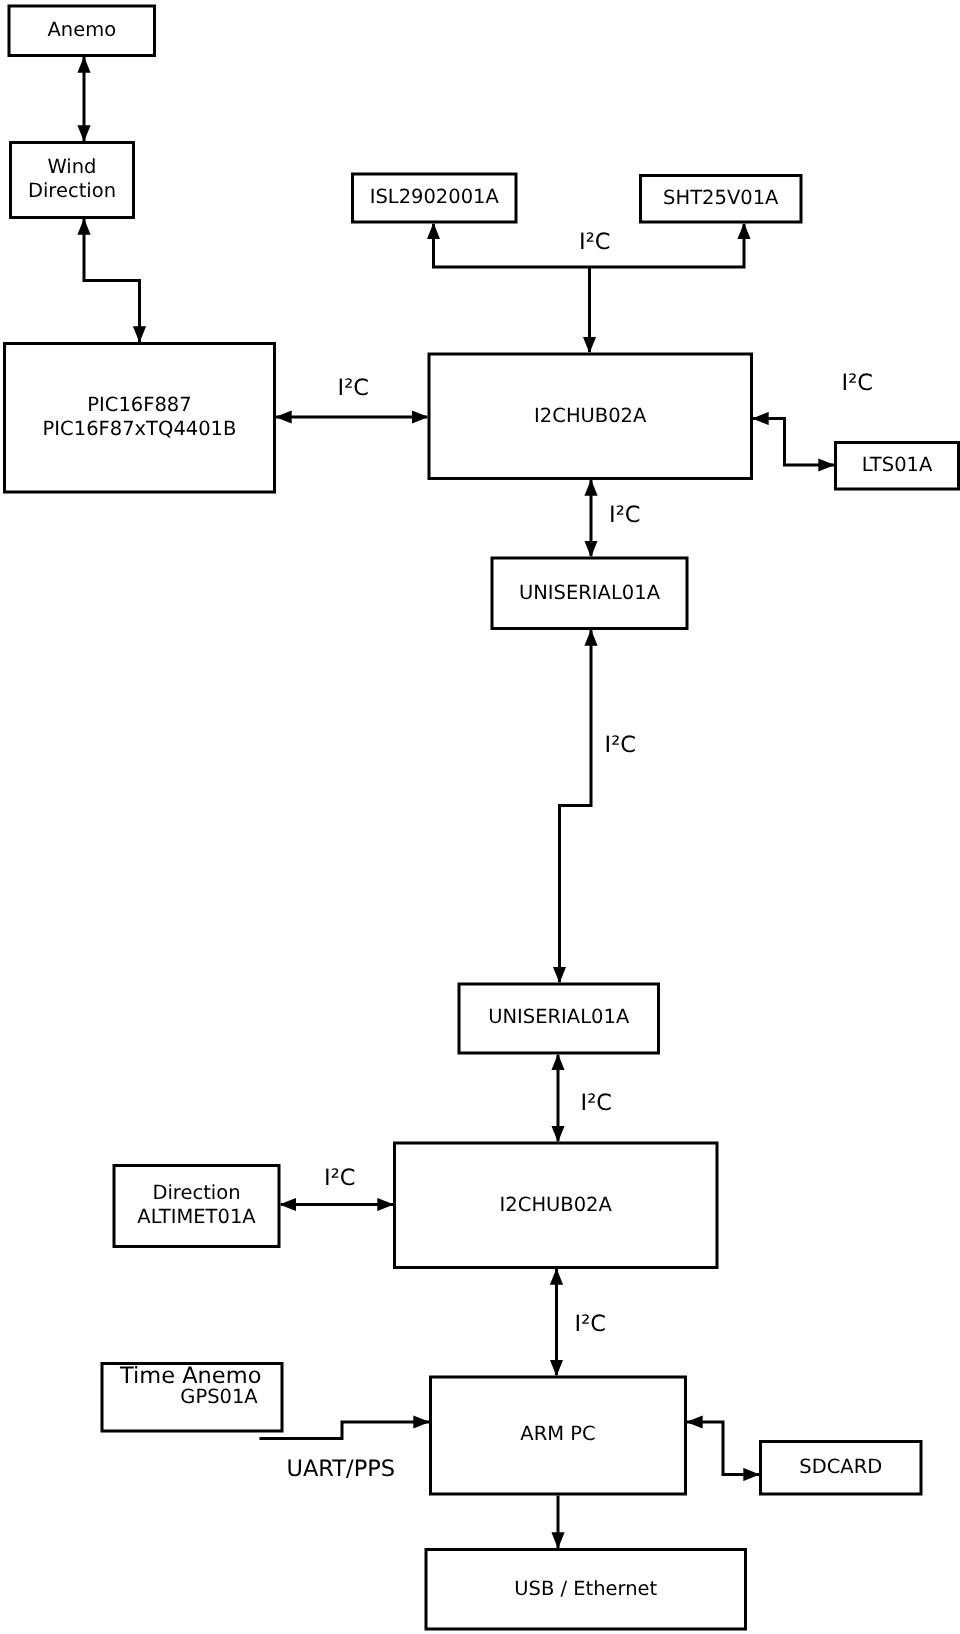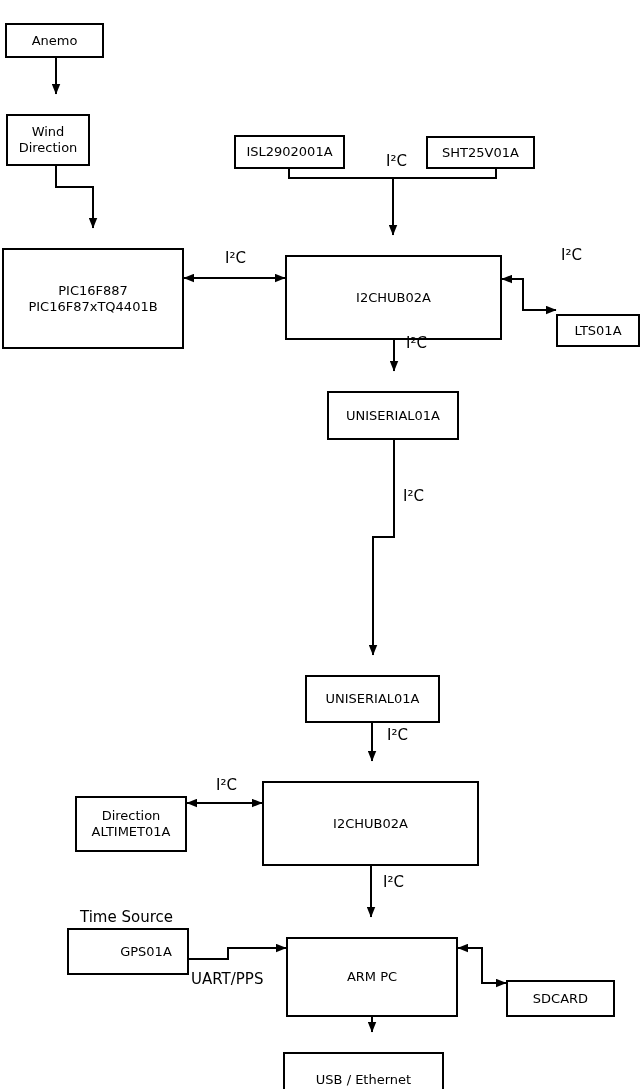--- a/index.html
+++ b/index.html
@@ -22,21 +22,20 @@
     border: 2px solid #000;
     background: #ffffff;
     display: flex;
     align-items: center;
     justify-content: center;
     text-align: center;
     font-size: 13px;
     line-height: 1.22;
     white-space: pre-line;
     z-index: 1;
-    margin-top: 20px;
   }
   .elabel {
     position: absolute;
     font-size: 15px;
     white-space: nowrap;
     z-index: 2;
     background: transparent;
   }
 </style>
 </head>
@@ -74,24 +73,24 @@
 <div class="node" style="left:285px;top:235px;width:217px;height:85px;">I2CHUB02A</div>
 <div class="node" style="left:556px;top:294px;width:84px;height:33px;">LTS01A</div>
 <div class="node" style="left:327px;top:371px;width:132px;height:49px;">UNISERIAL01A</div>
 <div class="node" style="left:305px;top:655px;width:135px;height:48px;">UNISERIAL01A</div>
 <div class="node" style="left:262px;top:761px;width:217px;height:85px;">I2CHUB02A</div>
 <div class="node" style="left:75px;top:776px;width:112px;height:56px;">Direction
 ALTIMET01A</div>
 <div class="node" style="left:67px;top:908px;width:122px;height:47px;padding-left:36px;">GPS01A</div>
 <div class="node" style="left:286px;top:917px;width:172px;height:80px;">ARM PC</div>
 <div class="node" style="left:506px;top:960px;width:109px;height:37px;">SDCARD</div>
-<div class="node" style="left:283px;top:1032px;width:161px;height:55px;">USB / Ethernet</div>
+<div class="node" style="left:283px;top:1032px;width:215px;height:55px;">USB / Ethernet</div>
 
 <span class="elabel" style="left:386px;top:152px;">I²C</span>
 <span class="elabel" style="left:225px;top:249px;">I²C</span>
 <span class="elabel" style="left:561px;top:246px;">I²C</span>
 <span class="elabel" style="left:406px;top:334px;">I²C</span>
 <span class="elabel" style="left:403px;top:487px;">I²C</span>
 <span class="elabel" style="left:387px;top:726px;">I²C</span>
 <span class="elabel" style="left:216px;top:776px;">I²C</span>
 <span class="elabel" style="left:383px;top:873px;">I²C</span>
 <span class="elabel" style="left:191px;top:970px;">UART/PPS</span>
-<span class="elabel" style="left:80px;top:908px;">Time Source</span>
+<span class="elabel" style="left:80px;top:908px;">Time Anemo</span>
 
 </body></html>

